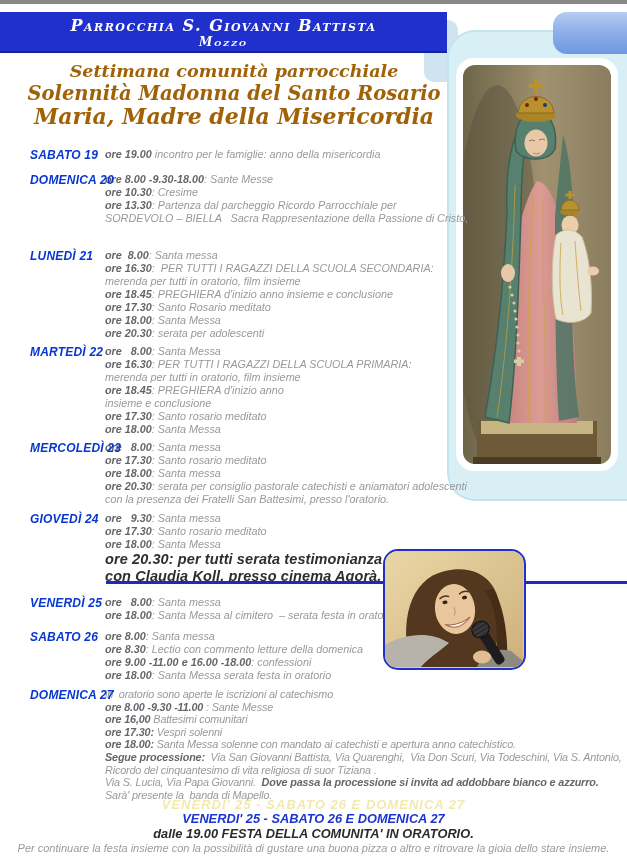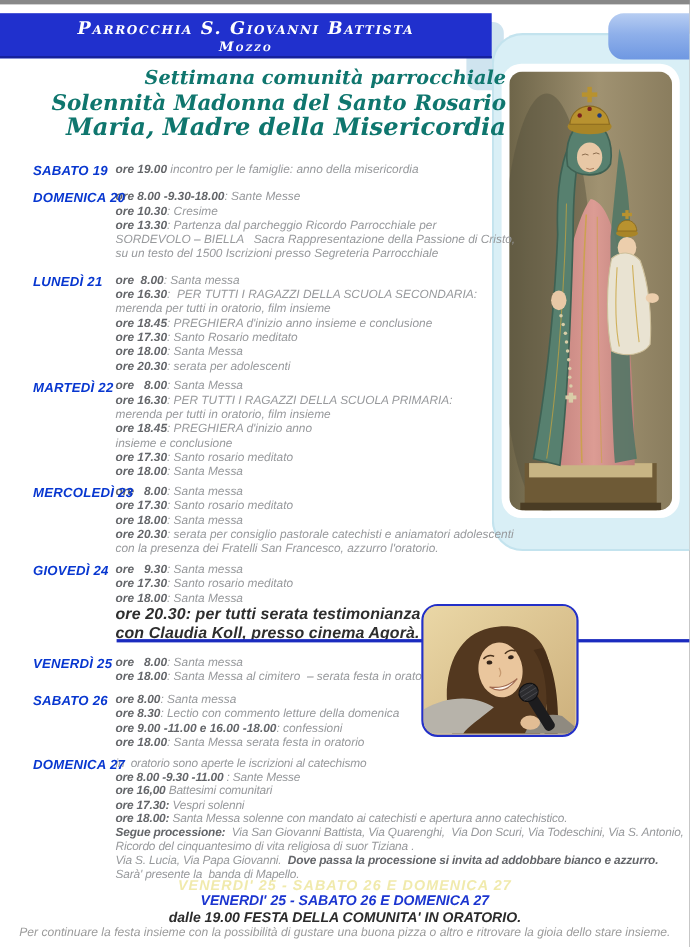--- a/index.html
+++ b/index.html
@@ -21,22 +21,22 @@
             background:linear-gradient(#b7cdf2 0%,#8fb0ea 45%,#6f98e2 100%);}
   .panel-cyan{position:absolute;left:447px;top:26px;width:180px;height:471px;
               border-radius:28px 0 0 28px;background:#d9eff6;border:2px solid #c3e3ee;border-right:none;box-sizing:border-box;}
 
   
   .statue-card{position:absolute;left:456px;top:54px;width:162px;height:413px;
                background:#ffffff;border-radius:18px;box-sizing:border-box;padding:7px;}
   .statue-card svg{display:block;border-radius:12px;}
 
   
-  .title-block{position:absolute;left:8px;top:56px;width:452px;text-align:right;
-               font-family:"DejaVu Serif",serif;font-weight:bold;color:#0f766e;}
+  .title-block{position:absolute;left:8px;top:56px;width:452px;text-align:center;
+               font-family:"DejaVu Serif",serif;font-weight:bold;color:#a16207;}
   .title-block .l1{font-size:17.5px;line-height:22px;}
   .title-block .l2{font-size:19.5px;line-height:23px;}
   .title-block .l3{font-size:22px;line-height:22px;}
 
   
   .schedule{position:absolute;left:0;top:0;width:627px;height:861px;}
   .day-block{position:absolute;left:0;width:627px;}
   .d0{top:144px}.d1{top:169px}.d2{top:245px}.d3{top:341px}.d4{top:437px}
   .d5{top:508px}.d6{top:592px}.d7{top:626px}.d8{top:684px}
   .day-label{position:absolute;left:30px;top:0;font-size:12px;font-weight:bold;color:#0837d0;letter-spacing:0.2px;}
@@ -155,21 +155,20 @@
           <div class="line"><span class="b">ore 19.00</span><span> incontro per le famiglie: anno della misericordia</span></div>
         </div>
       </div>
       <div class="day-block d1">
         <div class="day-label">DOMENICA 20</div>
         <div class="events">
           <div class="line"><span class="b">ore 8.00 -9.30-18.00</span><span>: Sante Messe</span></div>
           <div class="line"><span class="b">ore 10.30</span><span>: Cresime</span></div>
           <div class="line"><span class="b">ore 13.30</span><span>: Partenza dal parcheggio Ricordo Parrocchiale per</span></div>
           <div class="line"><span>SORDEVOLO – BIELLA   Sacra Rappresentazione della Passione di Cristo,</span></div>
-          <div class="line"><span>su un testo del 1500 Iscrizioni presso Segreteria Parrocchiale</span></div>
         </div>
       </div>
       <div class="day-block d2">
         <div class="day-label">LUNEDÌ 21</div>
         <div class="events">
           <div class="line"><span class="b">ore  8.00</span><span>: Santa messa</span></div>
           <div class="line"><span class="b">ore 16.30</span><span>:  PER TUTTI I RAGAZZI DELLA SCUOLA SECONDARIA:</span></div>
           <div class="line"><span>merenda per tutti in oratorio, film insieme</span></div>
           <div class="line"><span class="b">ore 18.45</span><span>: PREGHIERA d'inizio anno insieme e conclusione</span></div>
           <div class="line"><span class="b">ore 17.30</span><span>: Santo Rosario meditato</span></div>
@@ -189,21 +188,21 @@
           <div class="line"><span class="b">ore 18.00</span><span>: Santa Messa</span></div>
         </div>
       </div>
       <div class="day-block d4">
         <div class="day-label">MERCOLEDÌ 23</div>
         <div class="events">
           <div class="line"><span class="b">ore   8.00</span><span>: Santa messa</span></div>
           <div class="line"><span class="b">ore 17.30</span><span>: Santo rosario meditato</span></div>
           <div class="line"><span class="b">ore 18.00</span><span>: Santa messa</span></div>
           <div class="line"><span class="b">ore 20.30</span><span>: serata per consiglio pastorale catechisti e aniamatori adolescenti</span></div>
-          <div class="line"><span>con la presenza dei Fratelli San Francesco, azzurro l'oratorio.</span></div>
+          <div class="line"><span>con la presenza dei Fratelli San Battesimi, presso l'oratorio.</span></div>
         </div>
       </div>
       <div class="day-block d5">
         <div class="day-label">GIOVEDÌ 24</div>
         <div class="events">
           <div class="line"><span class="b">ore   9.30</span><span>: Santa messa</span></div>
           <div class="line"><span class="b">ore 17.30</span><span>: Santo rosario meditato</span></div>
           <div class="line"><span class="b">ore 18.00</span><span>: Santa Messa</span></div>
           <div class="line big"><span class="b">ore 20.30: per tutti serata testimonianza</span></div>
           <div class="line big"><span class="b">con Claudia Koll, presso cinema Agorà.</span></div>

